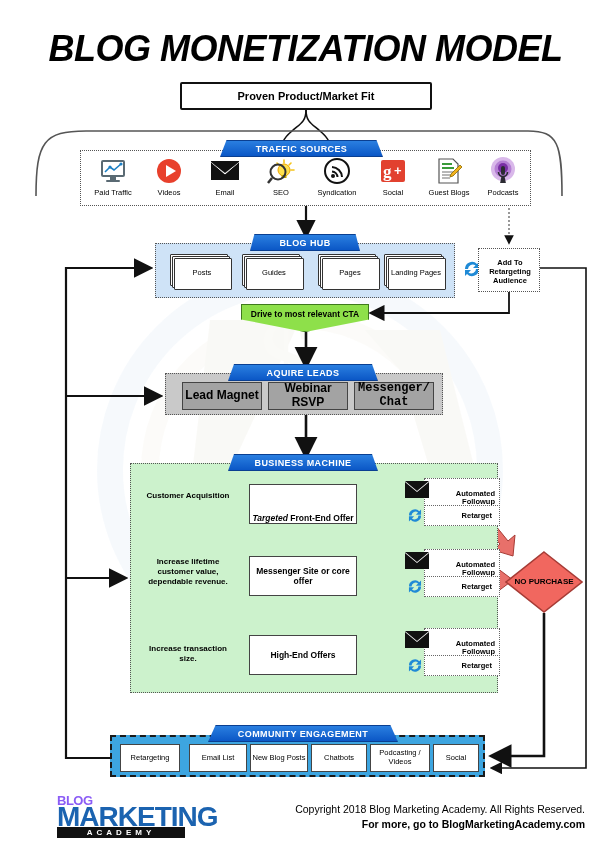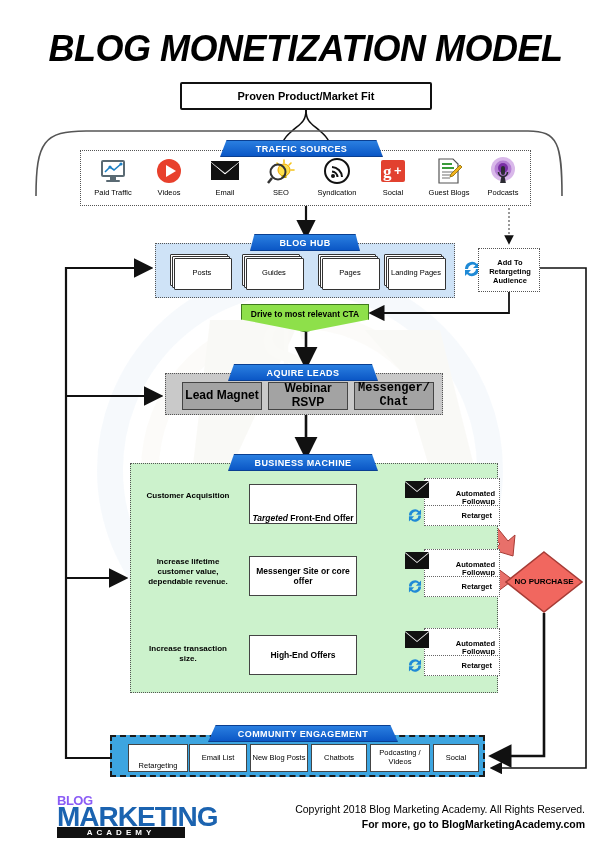--- a/index.html
+++ b/index.html
@@ -477,21 +477,21 @@
 
   <div class="abs" id="nopurch">
     <svg width="78" height="62" viewBox="0 0 78 62" style="position:absolute;left:0;top:0;">
       <polygon points="39,1 77,31 39,61 1,31" fill="#f1675f" stroke="#a63b35" stroke-width="1.5"></polygon>
     </svg>
     <div class="lbl">NO PURCHASE</div>
   </div>
 
   <div class="abs banner" style="left:208px;top:725px;width:190px;">COMMUNITY ENGAGEMENT</div>
   <div class="abs" id="comm-box">
-    <div class="commcard" style="left:16px;width:58px;align-items:flex-end;">
+    <div class="commcard" style="left:8px;width:58px;">
       <span>Retargeting</span>
     </div>
     <div class="commcard" style="left:77px;width:56px;">
       <span>Email List</span>
     </div>
     <div class="commcard" style="left:138px;width:56px;">
       <span>New Blog Posts</span>
     </div>
     <div class="commcard" style="left:199px;width:54px;">
       <span>Chatbots</span>

